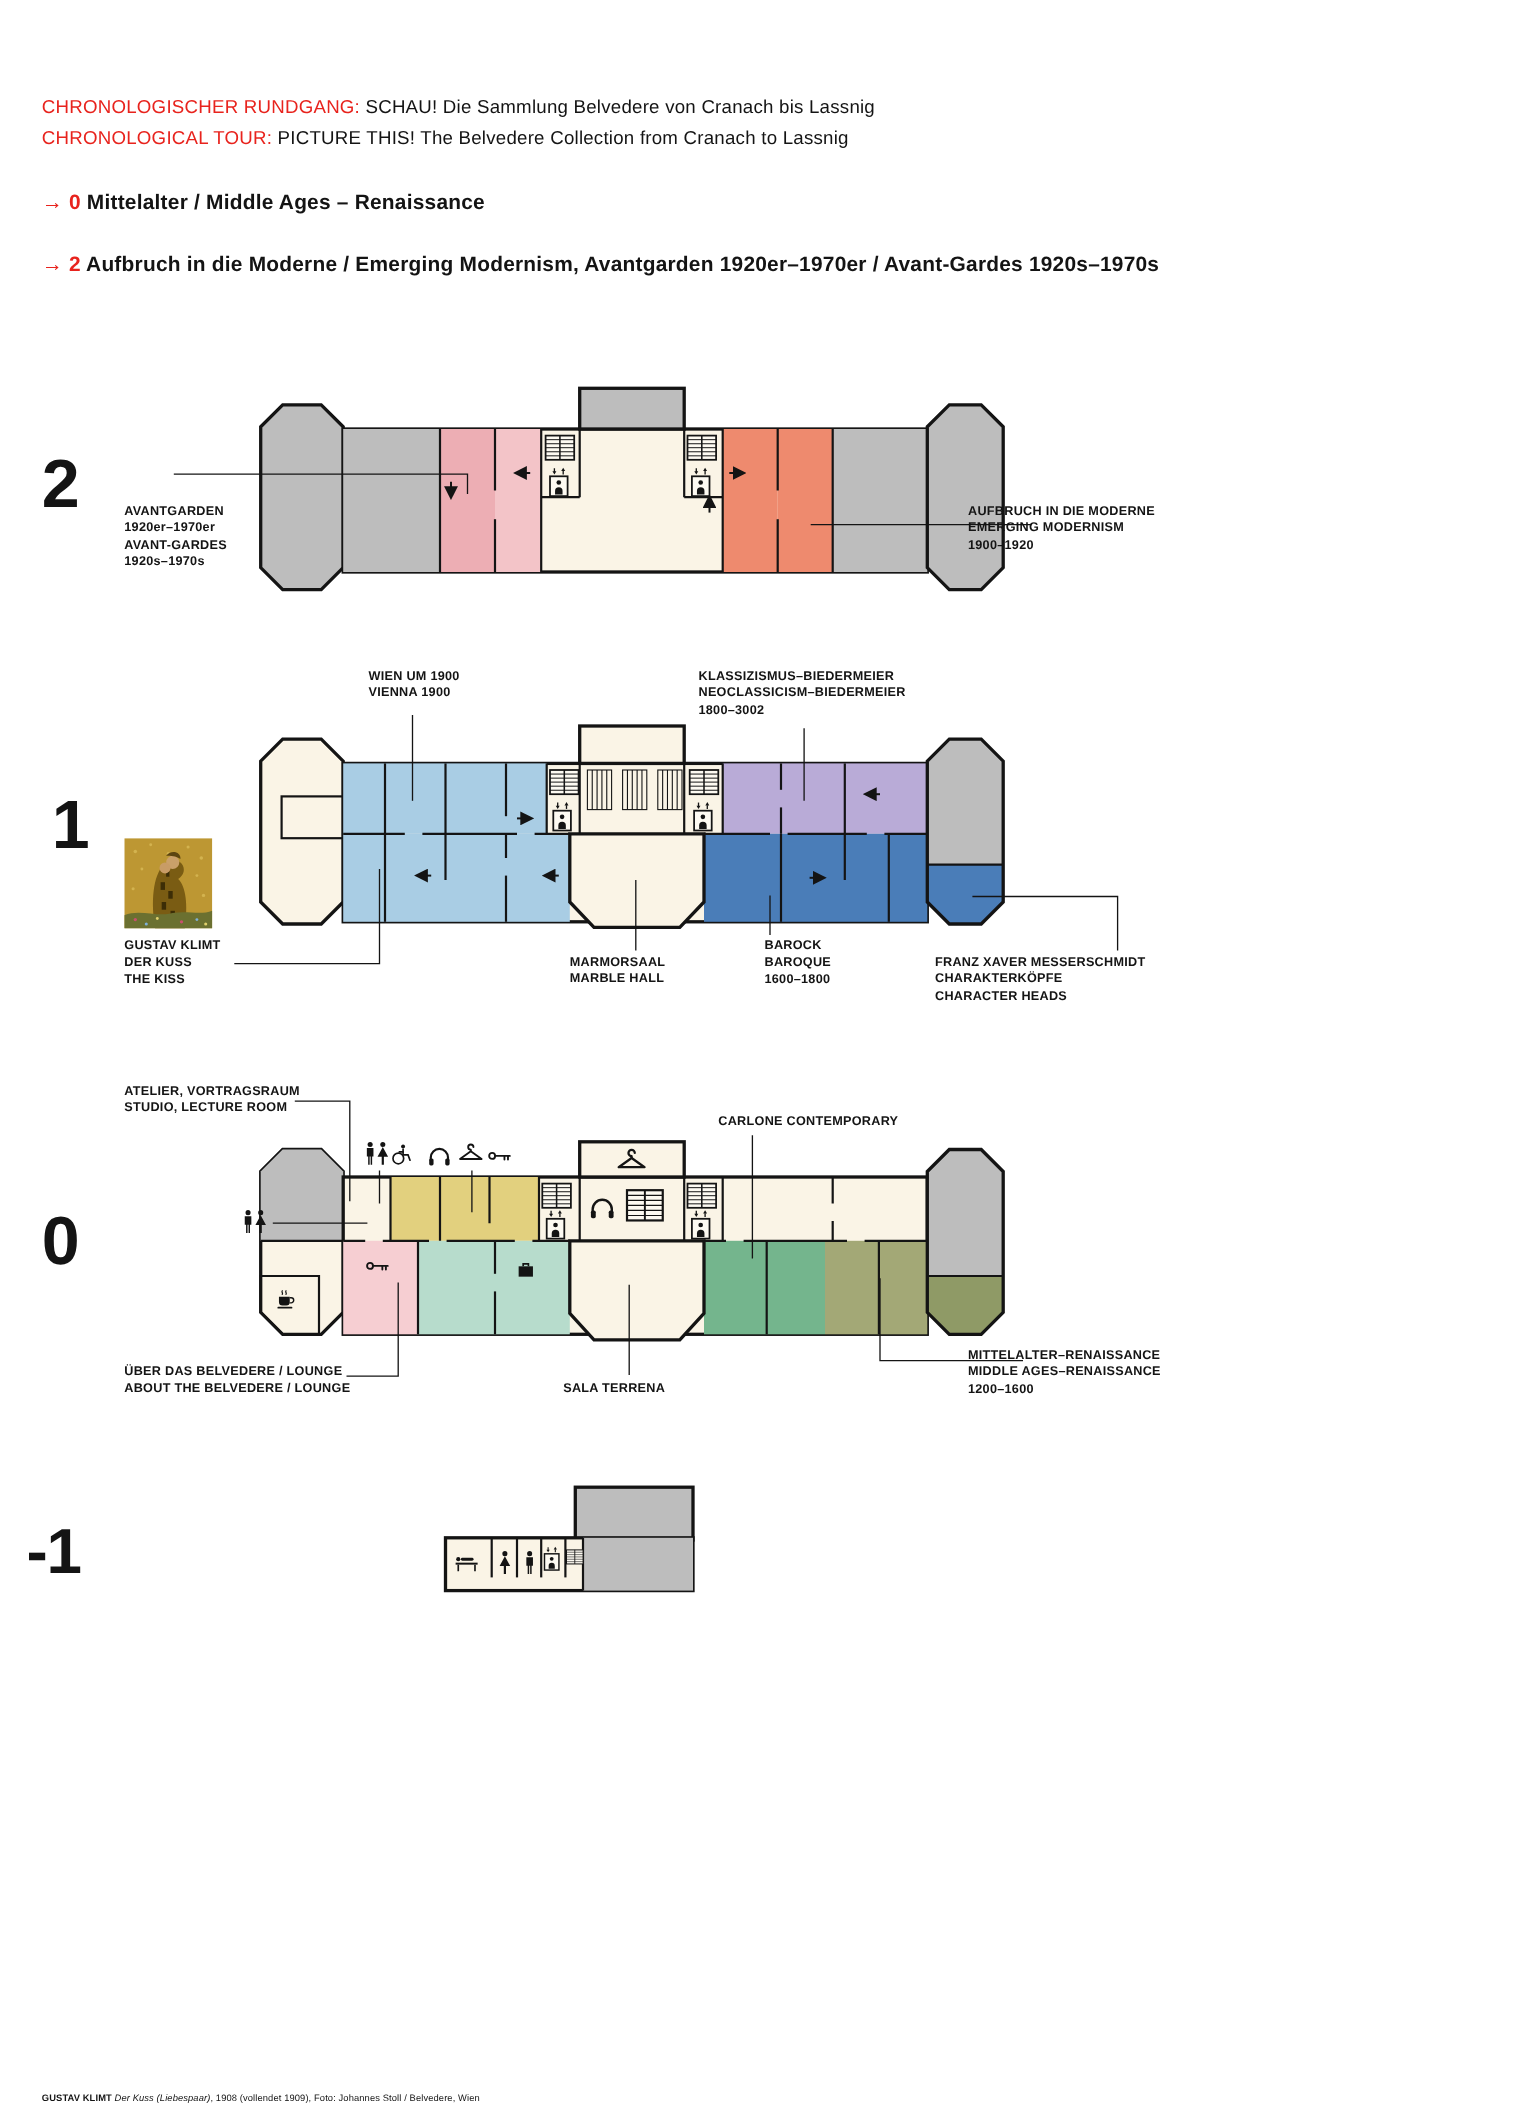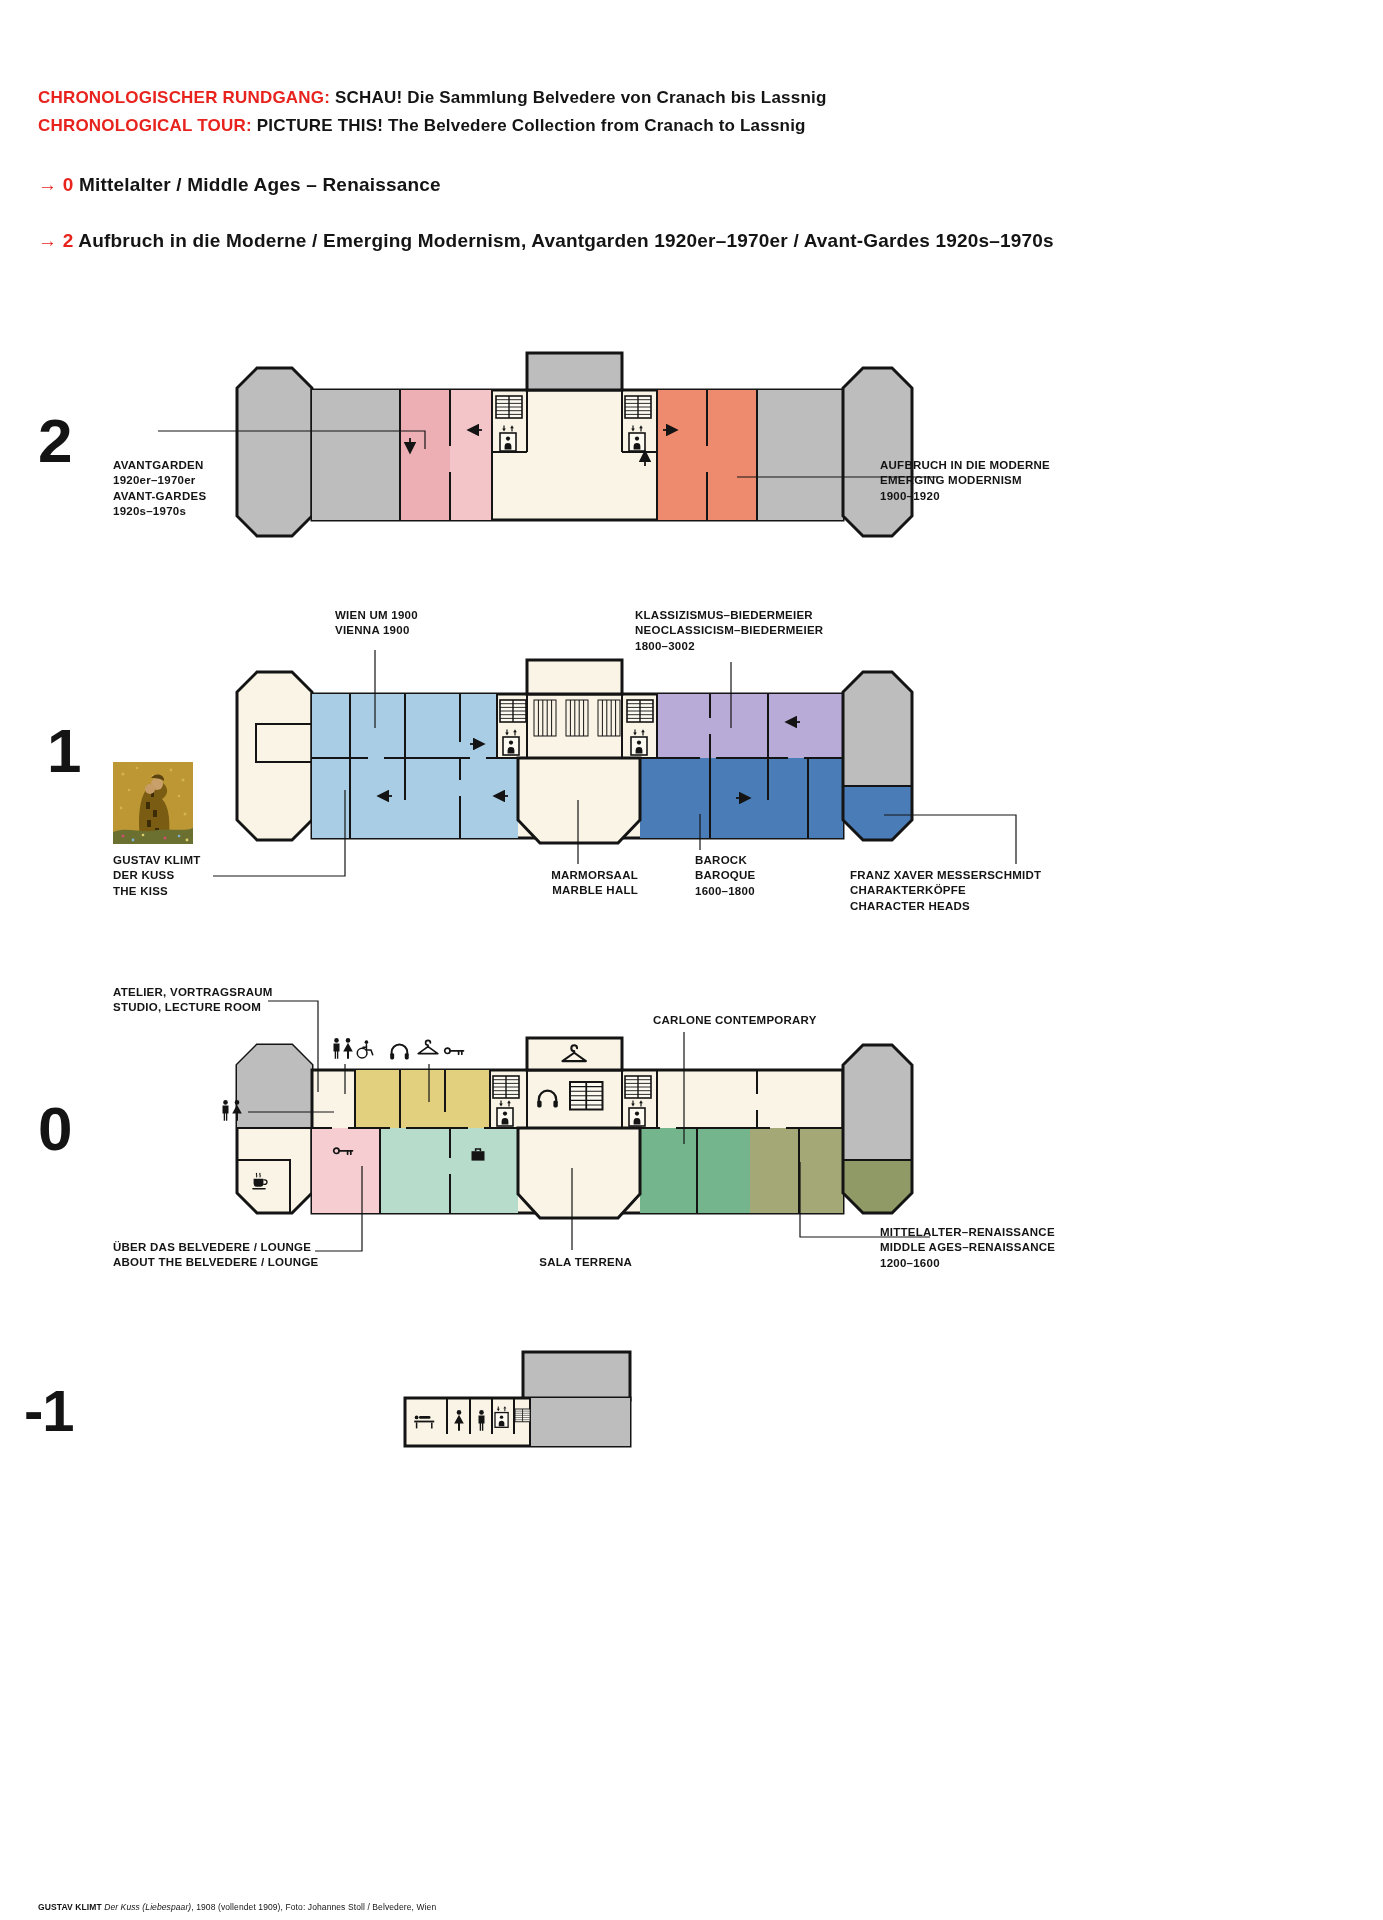--- a/index.html
+++ b/index.html
@@ -1,26 +1,26 @@
 <!DOCTYPE html>
 <html><head>
 <meta charset="utf-8">
 <style>
   *{margin:0;padding:0;box-sizing:border-box}
   body{background:#ffffff;font-family:"Liberation Sans","DejaVu Sans",sans-serif;color:#141414}
   .page{position:relative;width:1383px;height:1920px;background:#ffffff;overflow:hidden}
   .abs{position:absolute}
   .title{left:38px;top:12px;font-size:26px;font-weight:bold;letter-spacing:.5px}
-  .tour{left:38px;font-size:17px;font-weight:bold;letter-spacing:.2px}
+  .tour{left:38px;font-size:17px;font-weight:normal;letter-spacing:.2px}
   .red{color:#e8231d}
   .legend-row{left:38px;font-size:19px;font-weight:bold;letter-spacing:.2px}
   .fnum{font-weight:bold;letter-spacing:-1px;line-height:1}
   .lbl{font-size:11.5px;font-weight:bold;line-height:1.34;letter-spacing:.25px;white-space:pre-line}
   .lbl.r{text-align:left}
-  .lbl.c{text-align:right}
+  .lbl.c{text-align:left}
   .credit{font-size:8.5px;letter-spacing:.1px;color:#141414}
   .it{font-style:italic}
   .bd{font-weight:bold}
   svg{display:block}
   .plan{position:absolute;left:0}
   .wall3{fill-rule:evenodd;stroke:#141414;stroke-width:3;stroke-linejoin:miter}
   .wall3n{fill:none;stroke:#141414;stroke-width:3}
   .wall2{stroke:#141414;stroke-width:2;fill:none}
   .wall1{stroke:#141414;stroke-width:1;fill:none}
   .lead{fill:none;stroke:#141414;stroke-width:1.2}

